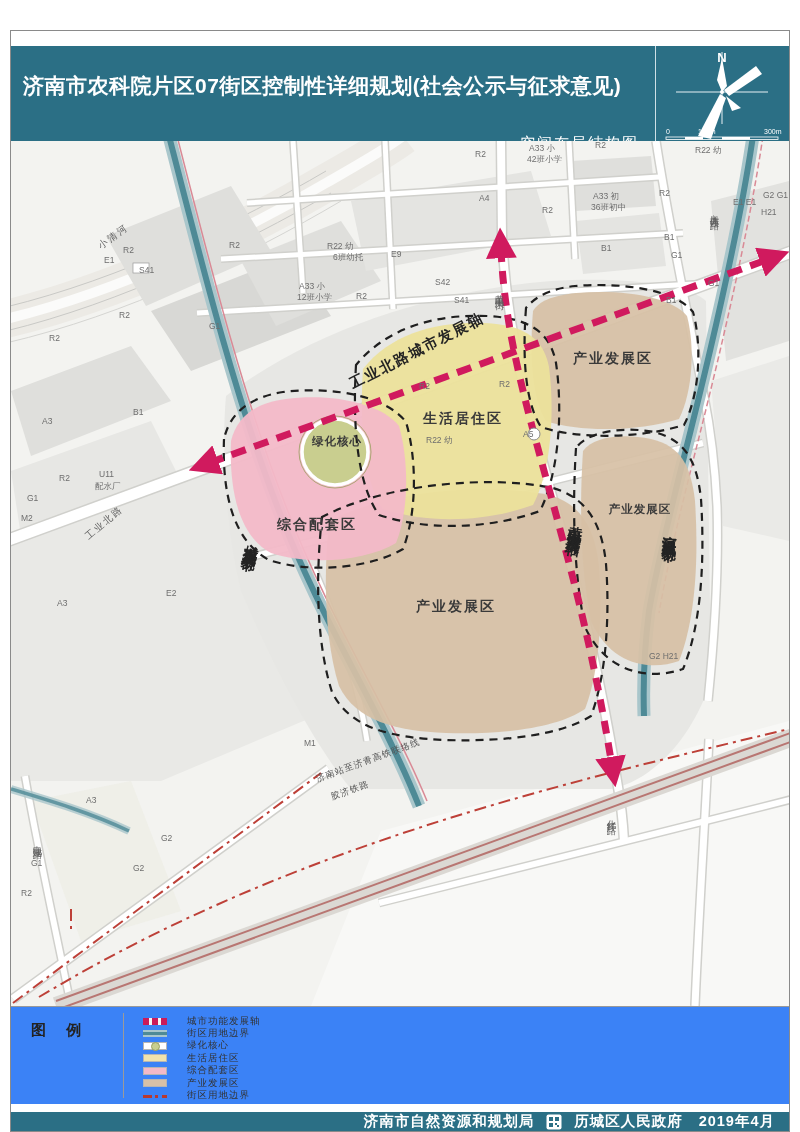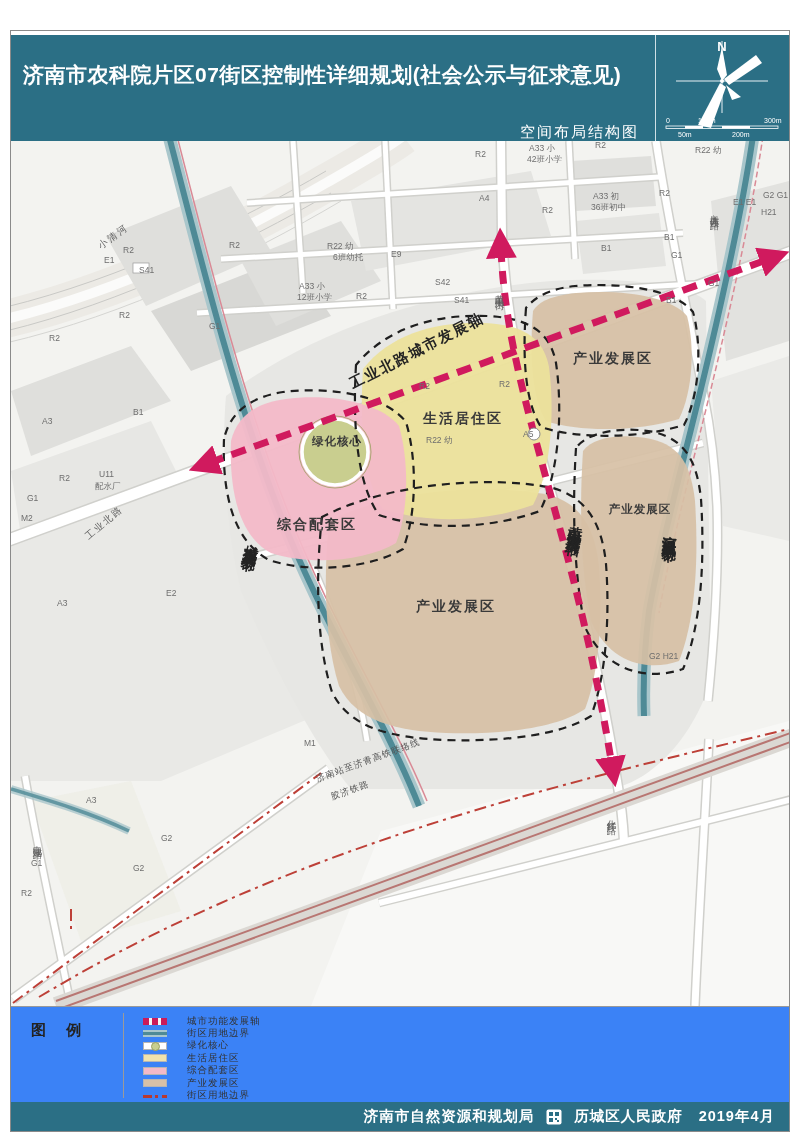--- a/index.html
+++ b/index.html
@@ -1,21 +1,21 @@
 <!DOCTYPE html>
 <html><head>
 <meta charset="utf-8">
 <style>
   html,body{margin:0;padding:0;background:#fff;width:800px;height:1132px;overflow:hidden;
     font-family:"Liberation Sans","DejaVu Sans",sans-serif;}
   .page{position:relative;width:800px;height:1132px;background:#fff;}
   .sheet{position:absolute;left:10px;top:30px;width:780px;height:1102px;
     border:1px solid #8a8a8a;box-sizing:border-box;background:#fff;}
   
-  .header{position:absolute;left:0;top:4px;width:100%;height:116px;background:#2B6F85;}
+  .header{position:absolute;left:0;top:15px;width:100%;height:116px;background:#2B6F85;}
   .header-title{position:absolute;left:12px;top:26px;width:620px;color:#fff;
     font-size:21px;font-weight:bold;letter-spacing:0.5px;line-height:27px;}
   .header-subtitle{position:absolute;right:150px;bottom:9px;color:#fff;
     font-size:15px;font-weight:normal;letter-spacing:2px;}
   .compass-panel{position:absolute;right:0;top:0;width:134px;height:110px;
     border-left:1px solid #cfe0e6;box-sizing:border-box;}
   .compass-panel svg{display:block;}
   .cp-txt{fill:#fff;font-family:"Liberation Sans","DejaVu Sans",sans-serif;}
   
   .map-area{position:absolute;left:0;top:110px;width:778px;height:865px;background:#f3f3f0;overflow:hidden;}
@@ -40,21 +40,21 @@
   .sw-band{border:none;height:7px;background:linear-gradient(180deg,#a9c6cb 0 2px,#4e8a96 2px 5px,#a9c6cb 5px 7px);}
   .sw-core{background:#fff;position:relative;}
   .sw-core::after{content:"";position:absolute;left:7px;top:-1px;width:7px;height:7px;border-radius:50%;
     background:#c9ce8f;border:1px solid #9aa061;}
   .sw-res{background:#F0E2AC;}
   .sw-mix{background:#F3B9C8;}
   .sw-ind{background:#D7C0A8;}
   .sw-bound{border:none;height:3px;margin-top:2px;
     background:repeating-linear-gradient(90deg,#b8392e 0 9px,transparent 9px 12px,#b8392e 12px 15px,transparent 15px 19px);}
   
-  .footer{position:absolute;left:0;bottom:0;width:100%;height:29px;background:#2B6F85;
+  .footer{position:absolute;left:0;bottom:0;width:100%;height:19px;background:#2B6F85;
     display:flex;align-items:center;justify-content:flex-end;padding-right:14px;box-sizing:border-box;}
   .footer span{color:#fff;font-size:14.5px;font-weight:bold;letter-spacing:1px;}
   .footer .gap{width:16px;}
   .seal{width:16px;height:16px;margin:0 12px;flex:0 0 auto;}
 </style>
 </head>
 <body>
 
 <div class="page">
   <div class="sheet">

